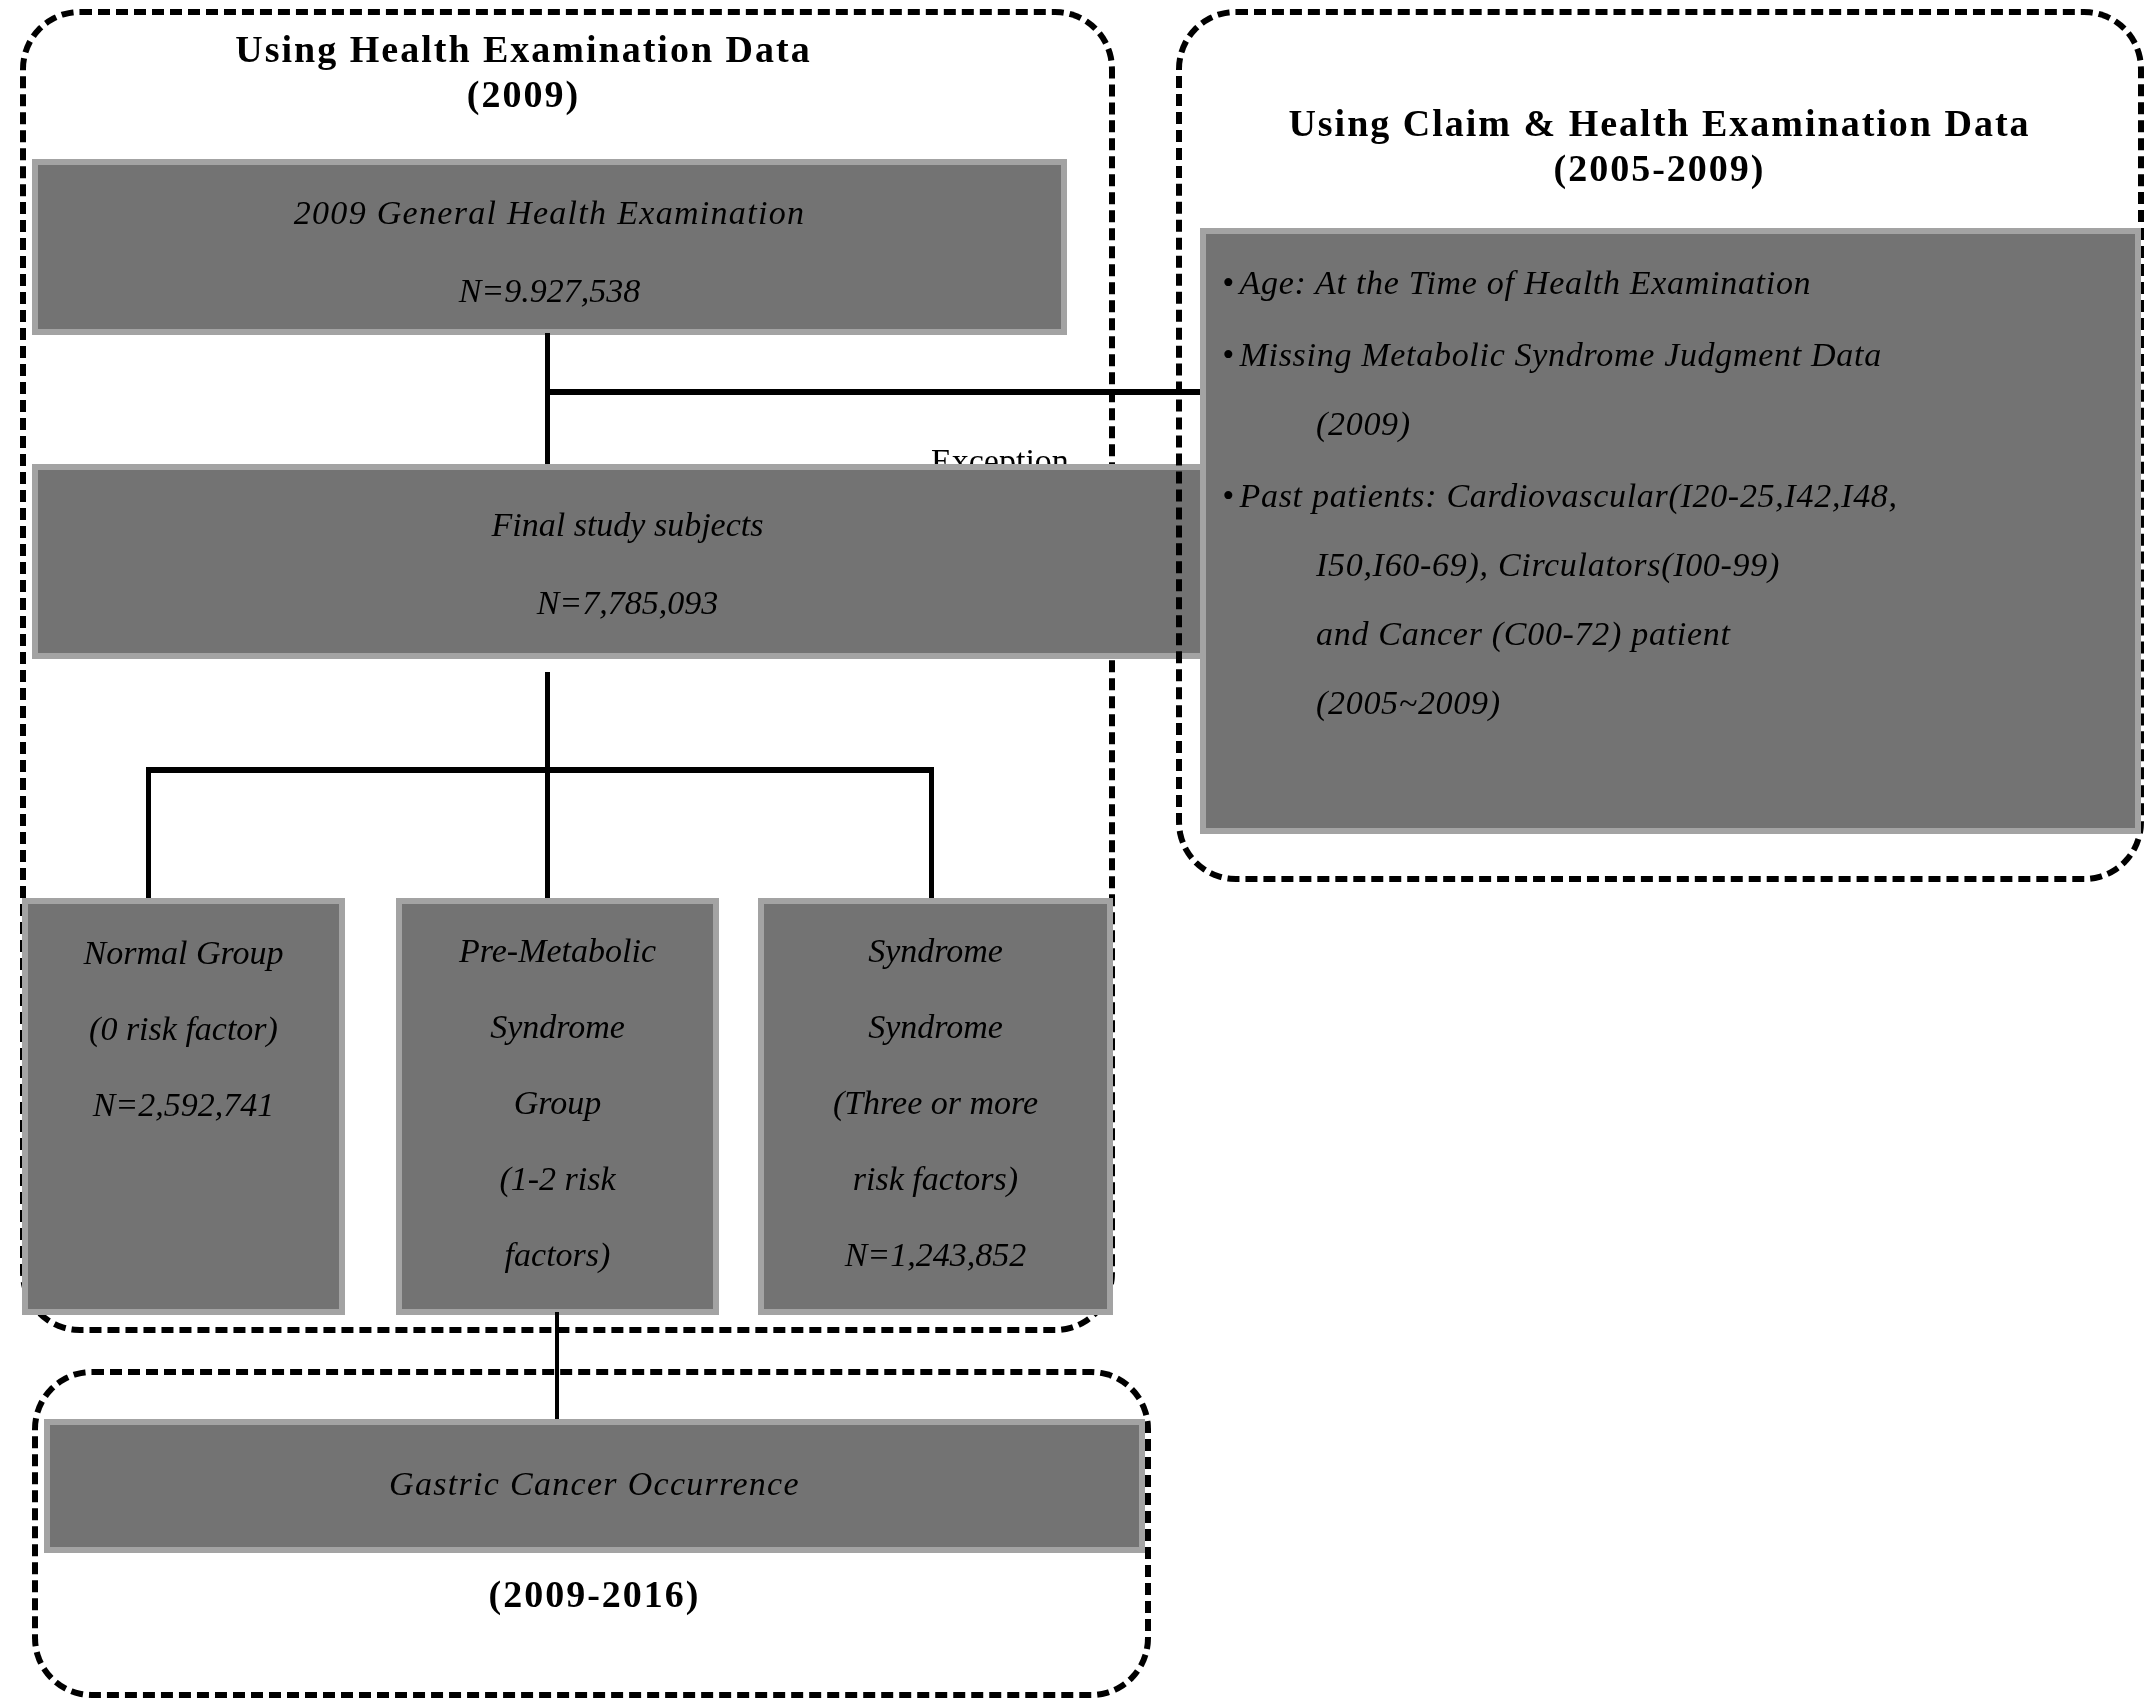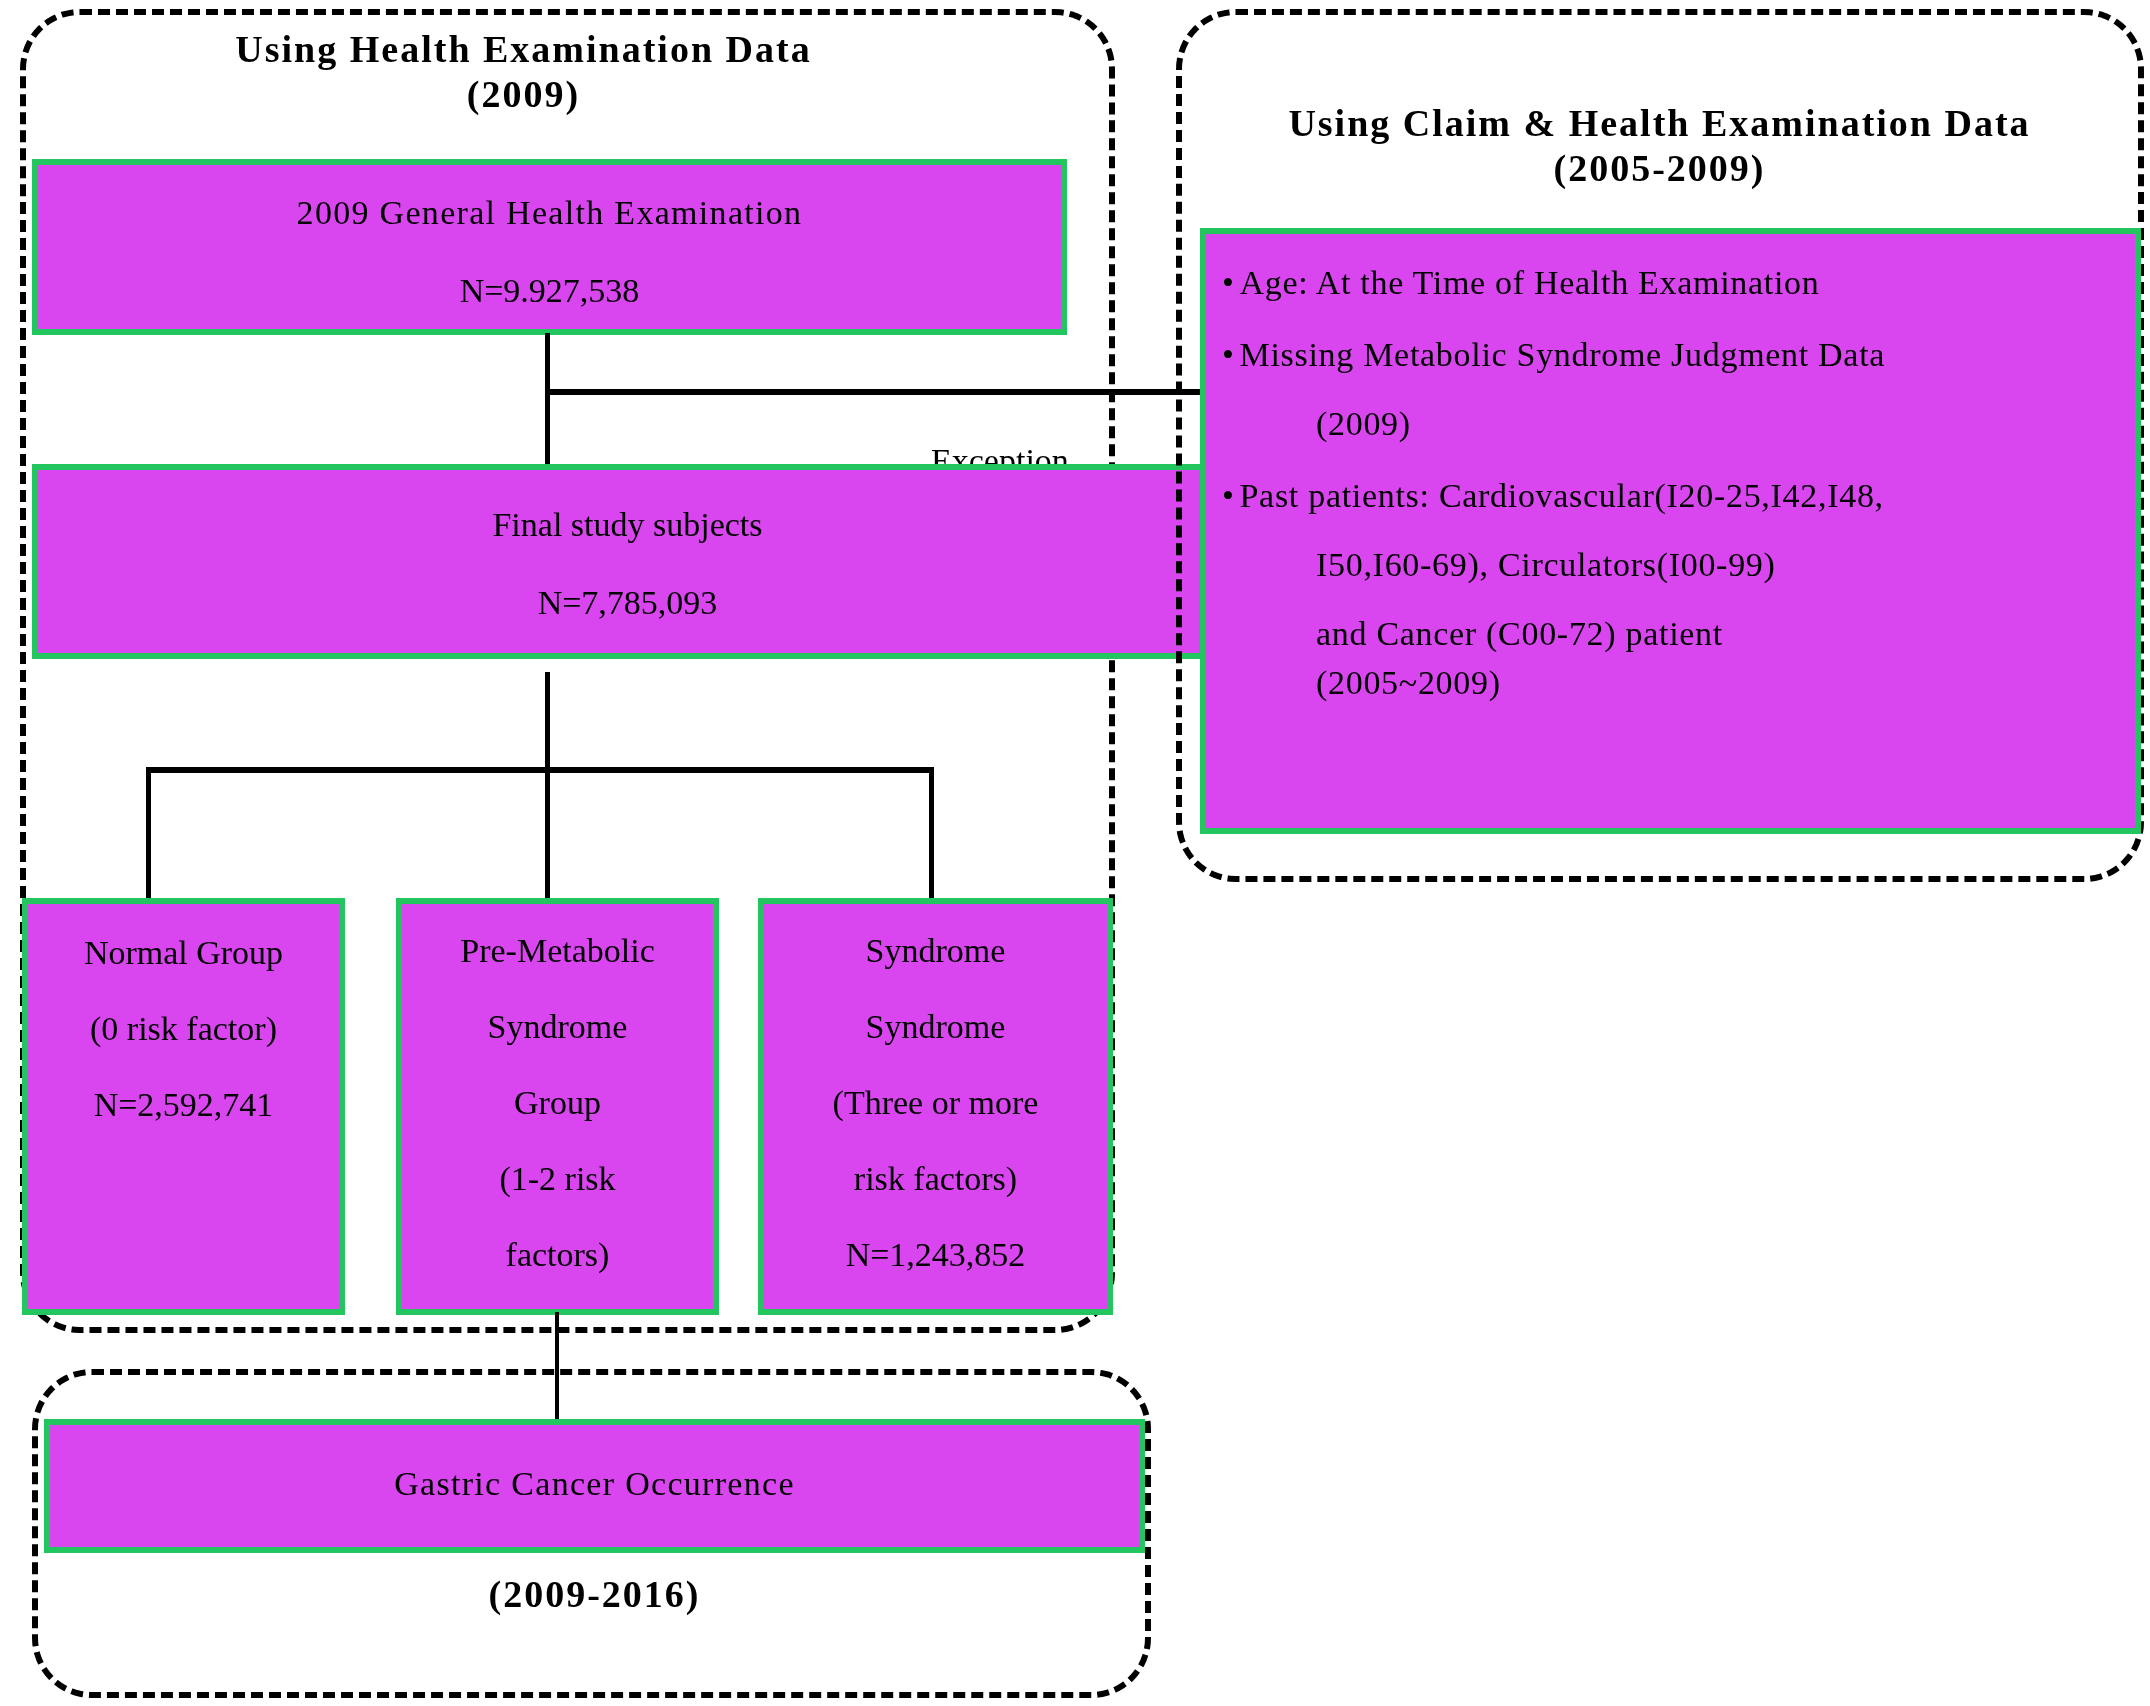--- a/index.html
+++ b/index.html
@@ -23,24 +23,25 @@
     position: absolute;
     border: 6px dashed #000000;
     border-radius: 60px;
     box-sizing: border-box;
     background: transparent;
   }
 
   
   .sbox {
     position: absolute;
-    border: 6px solid #22c55e;
+    border: 6px solid #a3a3a3;
     box-sizing: border-box;
-    background: #d946ef;
+    background: #737373;
     text-align: center;
+    font-style: italic;
   }
 
   
   .gtitle {
     position: absolute;
     font-weight: bold;
     font-size: 38px;
     line-height: 1.18;
     letter-spacing: 2px;
     text-align: center;
@@ -186,20 +187,20 @@
         <span class="bullet">•</span>
         <span class="bline first">Missing  Metabolic  Syndrome  Judgment  Data</span>
         <span class="bline cont" style="margin-top:35px;">(2009)</span>
       </div>
 
       <div class="bitem">
         <span class="bullet">•</span>
         <span class="bline first">Past  patients:  Cardiovascular(I20-25,I42,I48,</span>
         <span class="bline cont" style="margin-top:35px;">I50,I60-69),  Circulators(I00-99)</span>
         <span class="bline cont" style="margin-top:35px;">and  Cancer  (C00-72)  patient</span>
-        <span class="bline cont" style="margin-top:15px;">(2005~2009)</span>
+        <span class="bline cont" style="margin-top:35px;">(2005~2009)</span>
       </div>
 
     </div>
   </div>
 
 </div>
 
 
 </body></html>

